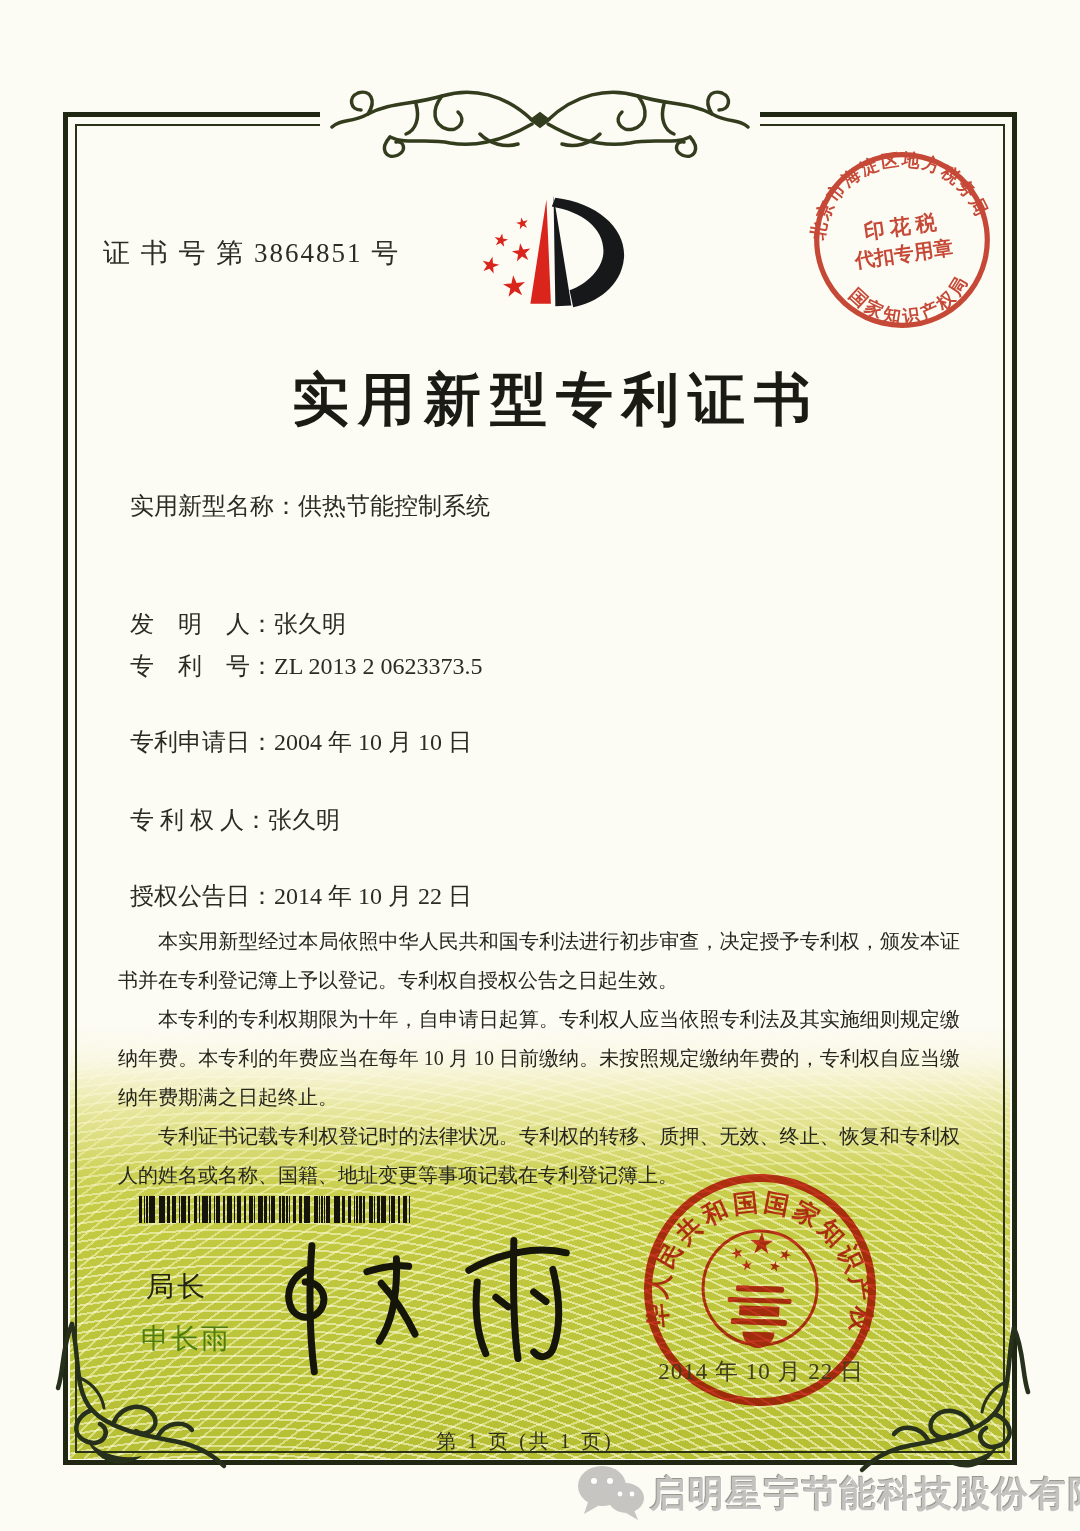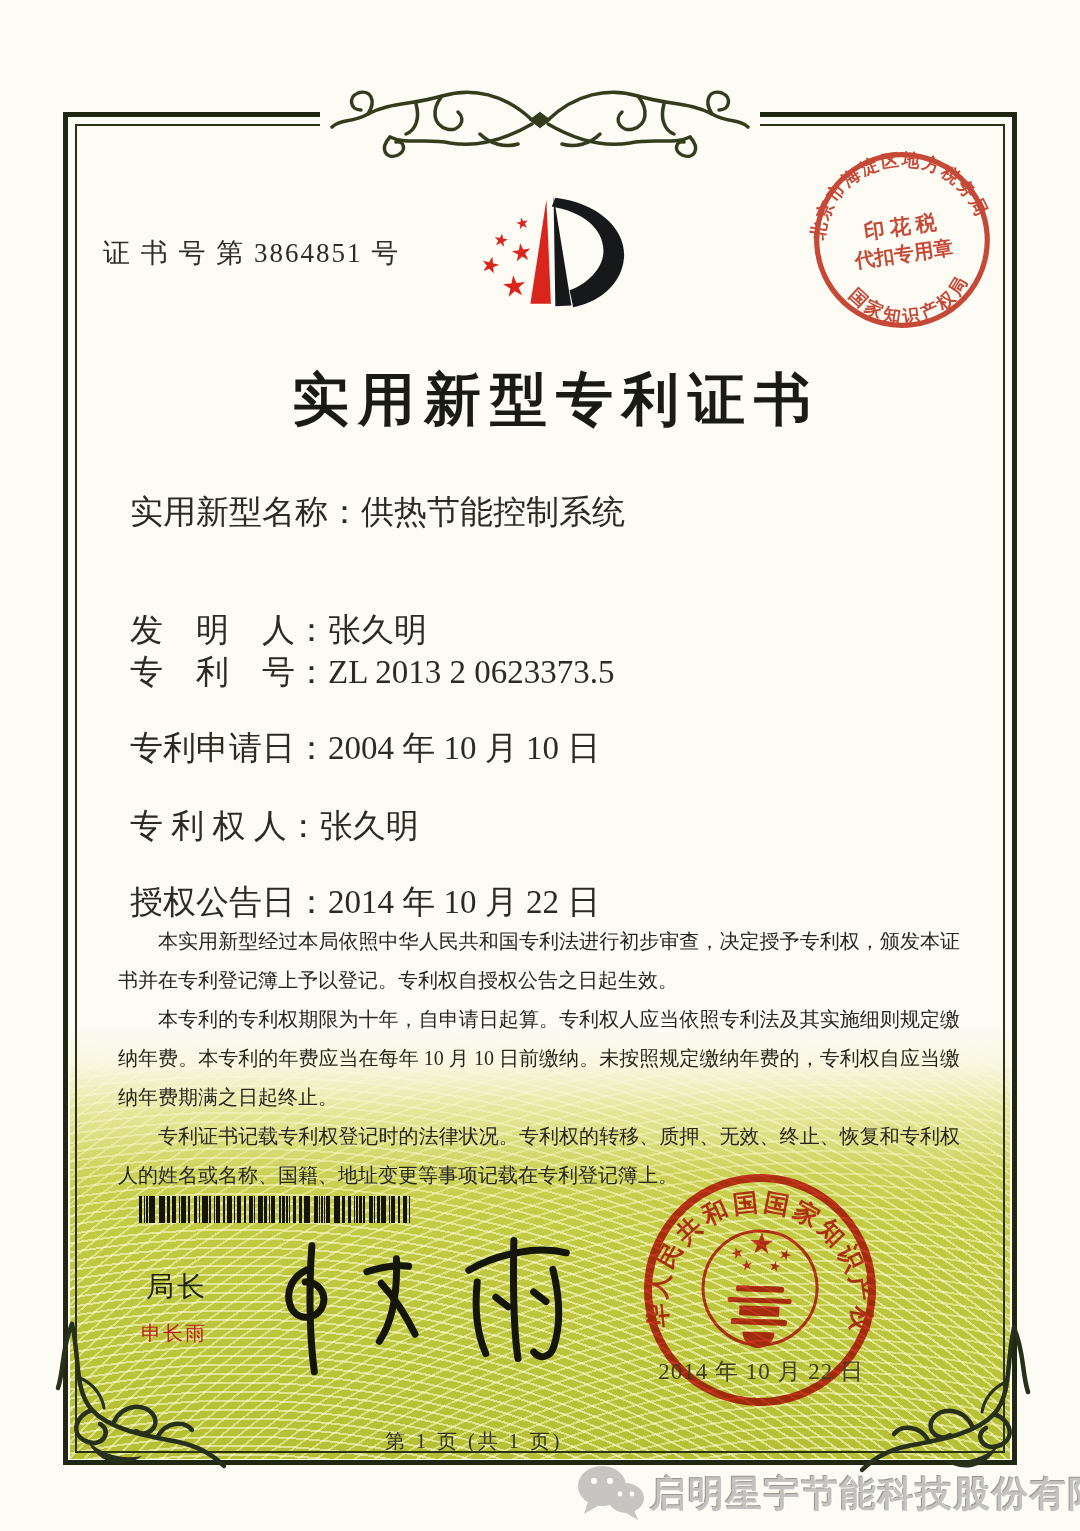--- a/index.html
+++ b/index.html
@@ -26,40 +26,40 @@
   .deco-br{left:856px;top:1322px;}
 
   
   .cert-number{position:absolute;left:103px;top:195px;font-size:27px;color:#2d2d24;letter-spacing:2px;z-index:4;margin-top:40px;}
   .logo{position:absolute;left:452px;top:176px;z-index:4;}
   .tax-stamp{position:absolute;left:798px;top:136px;z-index:5;opacity:.92;transform:rotate(-8deg);}
   .title{position:absolute;left:0;top:346px;width:100%;text-align:center;font-size:57px;font-weight:bold;
          color:#1b1b15;letter-spacing:9px;z-index:4;margin:16px;}
 
   
-  .field{position:absolute;left:130px;font-size:33px;color:#2b2b21;z-index:4;white-space:nowrap;}
+  .field{position:absolute;left:130px;font-size:24px;color:#2b2b21;z-index:4;white-space:nowrap;}
   .f0{top:490px}.f1{top:608px}.f2{top:650px}.f3{top:726px}.f4{top:804px}.f5{top:880px}
 
   
   .body-text{position:absolute;left:118px;top:922px;width:842px;z-index:4;color:#26261d;}
   .body-text p{margin:0;font-size:20px;line-height:39px;text-indent:2em;text-align:justify;}
 
   
   .barcode{position:absolute;left:139px;top:1196px;width:272px;height:27px;z-index:4;
     background:
       repeating-linear-gradient(90deg,#14140d 0 2px,transparent 2px 7px),
       repeating-linear-gradient(90deg,#14140d 0 3px,transparent 3px 11px),
       repeating-linear-gradient(90deg,#14140d 0 1px,transparent 1px 5px);}
   .signer-title{position:absolute;left:146px;top:1268px;font-size:28px;color:#22240f;z-index:4;letter-spacing:3px;}
-  .signer-name{position:absolute;left:141px;top:1320px;font-size:20px;color:#b91c1c;z-index:4;letter-spacing:2px;}
+  .signer-name{position:absolute;left:141px;top:1320px;font-size:28px;color:#4d7c0f;z-index:4;letter-spacing:2px;}
   .signature{position:absolute;left:248px;top:1228px;z-index:5;transform:rotate(-2deg);}
   .seal{position:absolute;left:640px;top:1170px;z-index:5;opacity:.92;mix-blend-mode:multiply;}
   .seal-date{position:absolute;left:648px;top:1356px;width:226px;text-align:center;font-size:23px;
              color:#3f3d1c;z-index:6;letter-spacing:1px;}
-  .page-footer{position:absolute;left:385px;top:1428px;width:280px;text-align:left;font-size:20px;
+  .page-footer{position:absolute;left:385px;top:1428px;width:280px;text-align:center;font-size:20px;
                color:#2e2f1c;letter-spacing:3px;z-index:4;}
 
   
   .watermark-text{position:absolute;left:650px;top:1470px;font-size:36px;font-weight:bold;z-index:6;
     color:#c3c2be;letter-spacing:2px;white-space:nowrap;font-family:"Liberation Sans","DejaVu Sans",sans-serif;
     text-shadow:1px 1px 0 #ffffff,-1px -1px 0 #97968f;}
   .wechat{position:absolute;left:574px;top:1460px;z-index:6;}
 </style>
 </head>
 <body>

